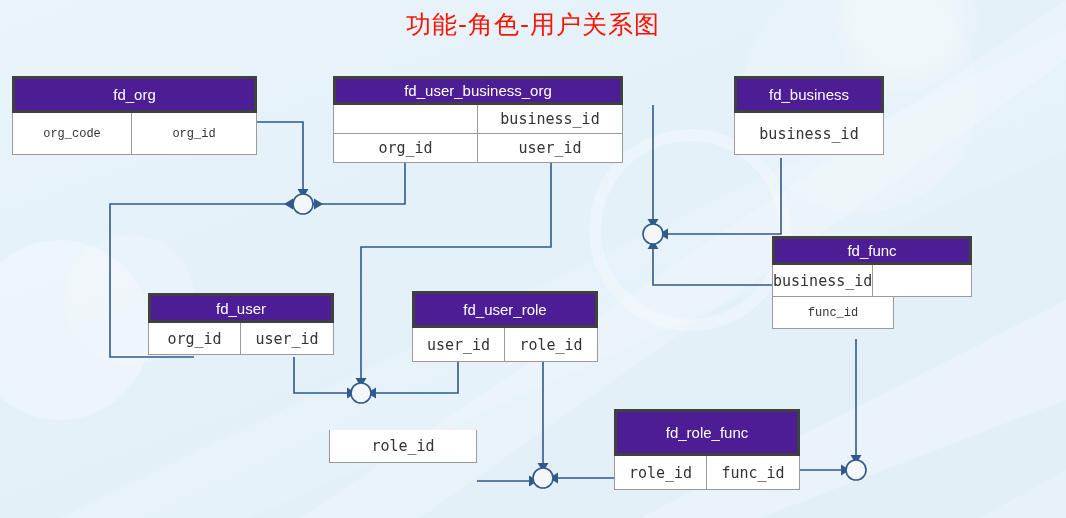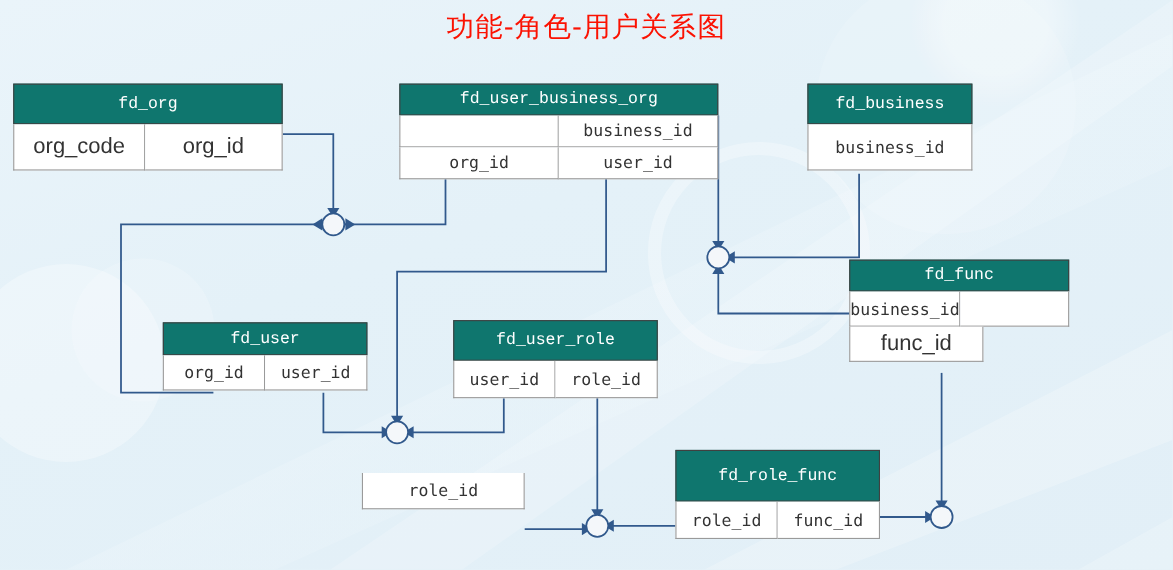--- a/index.html
+++ b/index.html
@@ -25,45 +25,45 @@
     color:#fb1202;
     font-size:25px;
     font-weight:400;
     letter-spacing:1px;
     font-family:"DejaVu Sans", sans-serif;
     white-space:nowrap;
   }
   
   .entity{position:absolute;}
   .ent-head{
-    background:#0f766e;
+    background:#4c1d95;
     color:#ffffff;
-    border:1px solid #404040;
+    border:3px solid #404040;
     text-align:center;
     font-size:15px;
-    font-family:Liberation Mono, monospace;
+    font-family:Liberation Sans, sans-serif;
     line-height:1;
     display:flex;align-items:center;justify-content:center;
     box-sizing:border-box;
   }
   .ent-row{display:flex;box-sizing:border-box;}
   .ent-cell{
     background:#ffffff;
     border:1px solid #9a9a9a;
     border-top:none;
     color:#333333;
     text-align:center;
     font-size:15px;
     font-family:"DejaVu Sans Mono", monospace;
     display:flex;align-items:center;justify-content:center;
     box-sizing:border-box;
     letter-spacing:0px;
   }
   .ent-cell + .ent-cell{border-left:none;}
-  .ent-cell.sans{font-family:Liberation Sans, sans-serif;font-size:20px;}
+  .ent-cell.sans{font-family:Liberation Mono, monospace;font-size:12px;}
   .ent-cell.empty{color:transparent;}
 </style>
 </head>
 <body>
 
 <div id="canvas">
 
   <div class="bg-base"></div>
 
   <svg class="bg-svg" width="1066" height="518">
@@ -131,21 +131,21 @@
   </svg>
 
   <div id="entity-layer">
       <div class="entity" style="left: 12px; top: 76px; width: 245px;">
         <div class="ent-head" style="height: 37px;">fd_org</div>
         <div class="ent-row">
           <div class="ent-cell sans" style="width: 120px; height: 42px;">org_code</div>
           <div class="ent-cell sans" style="width: 125px; height: 42px;">org_id</div>
         </div>
       </div>
-      <div class="entity" style="left: 333px; top: 76px; width: 290px; margin-left: 30px;">
+      <div class="entity" style="left: 333px; top: 76px; width: 290px;">
         <div class="ent-head" style="height: 29px;">fd_user_business_org</div>
         <div class="ent-row">
           <div class="ent-cell empty" style="width: 145px; height: 29px;"></div>
           <div class="ent-cell" style="width: 145px; height: 29px;">business_id</div>
         </div>
         <div class="ent-row">
           <div class="ent-cell" style="width: 145px; height: 29px;">org_id</div>
           <div class="ent-cell" style="width: 145px; height: 29px;">user_id</div>
         </div>
       </div>

